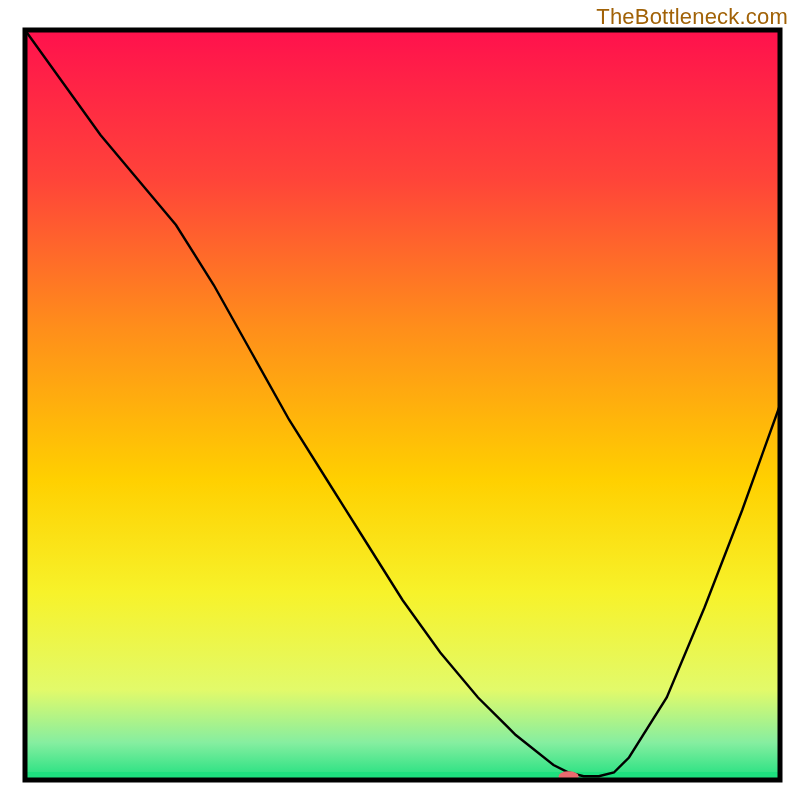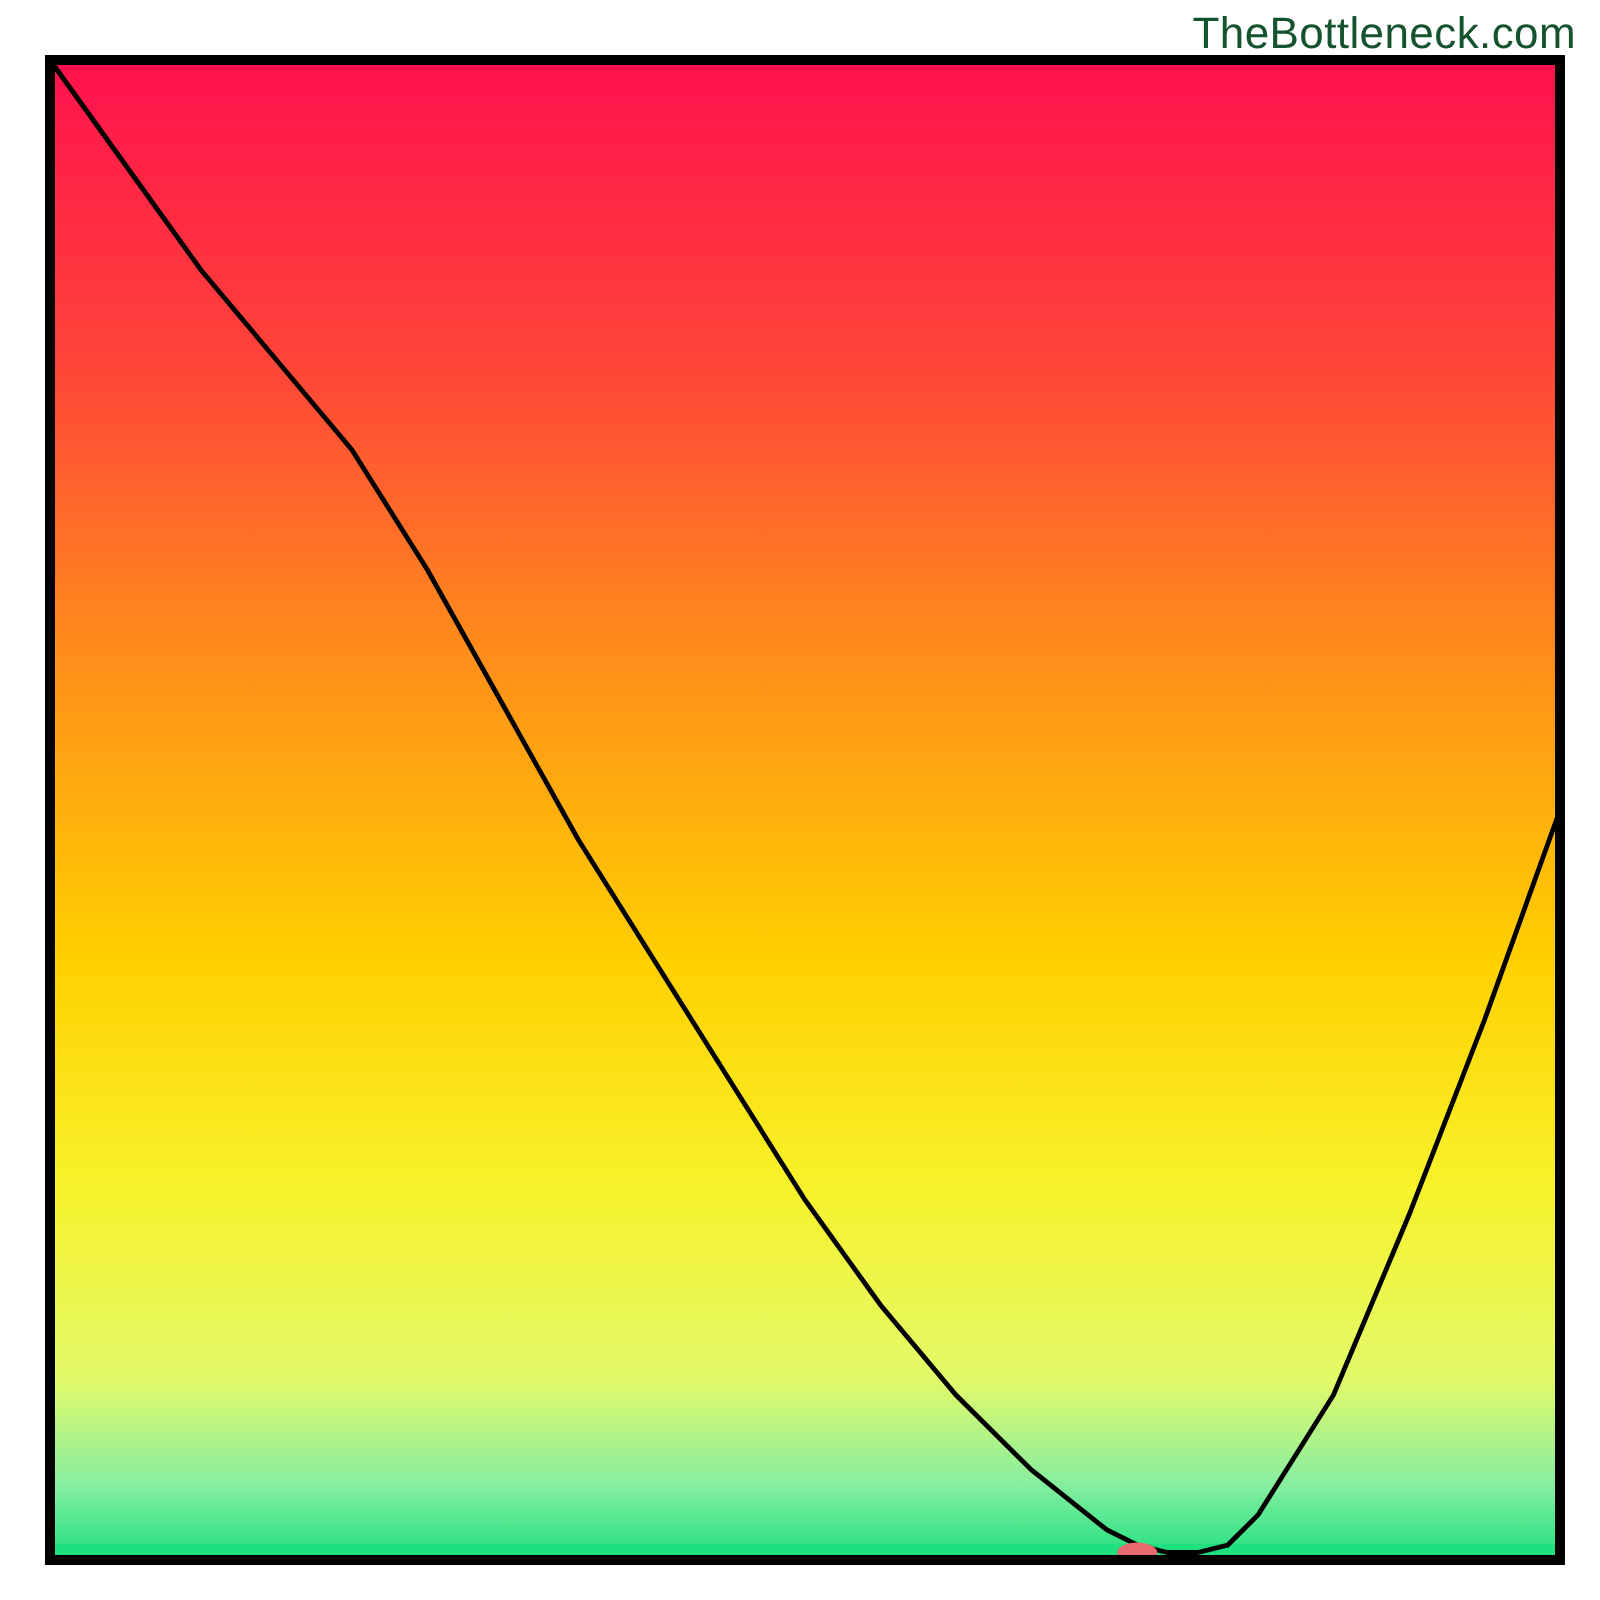--- a/index.html
+++ b/index.html
@@ -12,21 +12,21 @@
   }
   .container {
     position: relative;
     width: 800px;
     height: 800px;
   }
   .watermark {
     position: absolute;
     top: 4px;
     right: 12px;
-    color: #14532d;
+    color: #a16207;
     font-size: 22px;
     font-weight: 500;
     letter-spacing: 0.2px;
   }
   svg {
     display: block;
   }
 </style>
 </head>
 <body>

